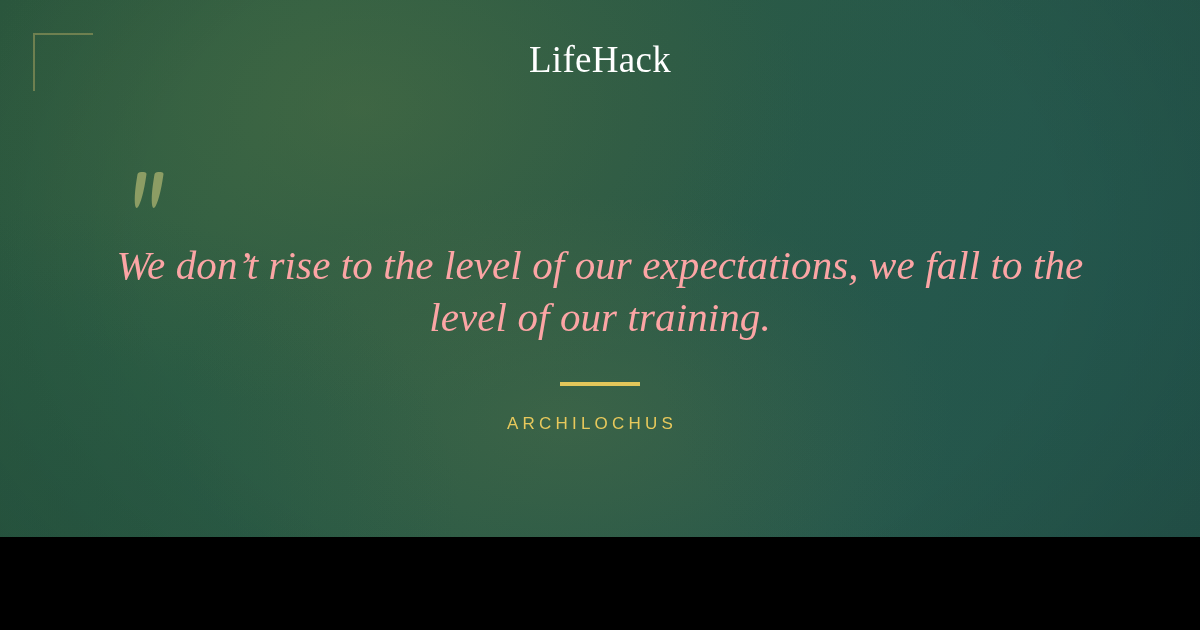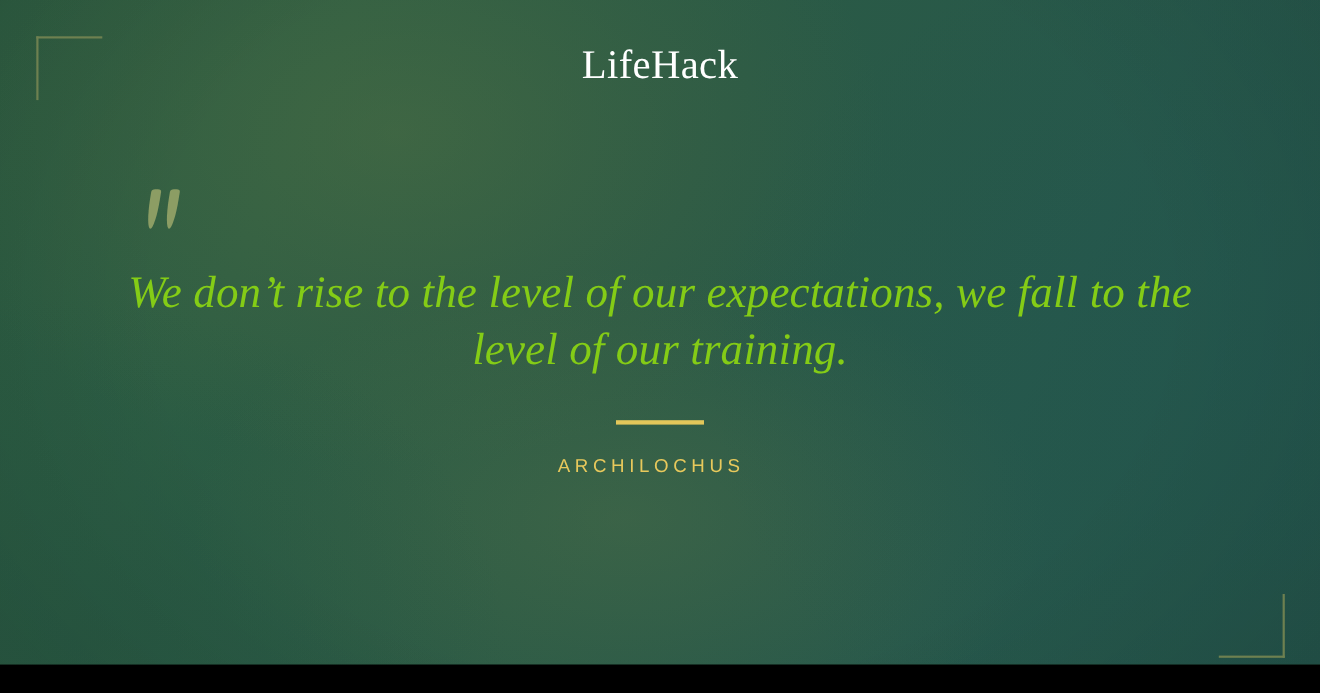--- a/index.html
+++ b/index.html
@@ -7,21 +7,21 @@
   html, body {
     width:1200px;
     height:630px;
     overflow:hidden;
     background:#000;
   }
 
   .card {
     position:relative;
     width:1200px;
-    height:604px;
+    height:537px;
     overflow:hidden;
     background-color:#27553F;
     font-family:"Liberation Sans", sans-serif;
   }
 
   
   .bg-base {
     position:absolute; inset:0;
     background:linear-gradient(115deg,
         #2B5B41 0%,
@@ -112,21 +112,21 @@
   .quote {
     position:absolute;
     left:100px; right:100px;
     top:240px;
     text-align:center;
     font-family:"Liberation Serif", "DejaVu Serif", serif;
     font-style:italic;
     font-weight:400;
     font-size:41px;
     line-height:1.26;
-    color:#84cc16;
+    color:#fca5a5;
     letter-spacing:0.1px;
   }
 
   
   .divider {
     position:absolute;
     left:560px; top:382px;
     width:80px; height:4px;
     background:#E3C75A;
   }

